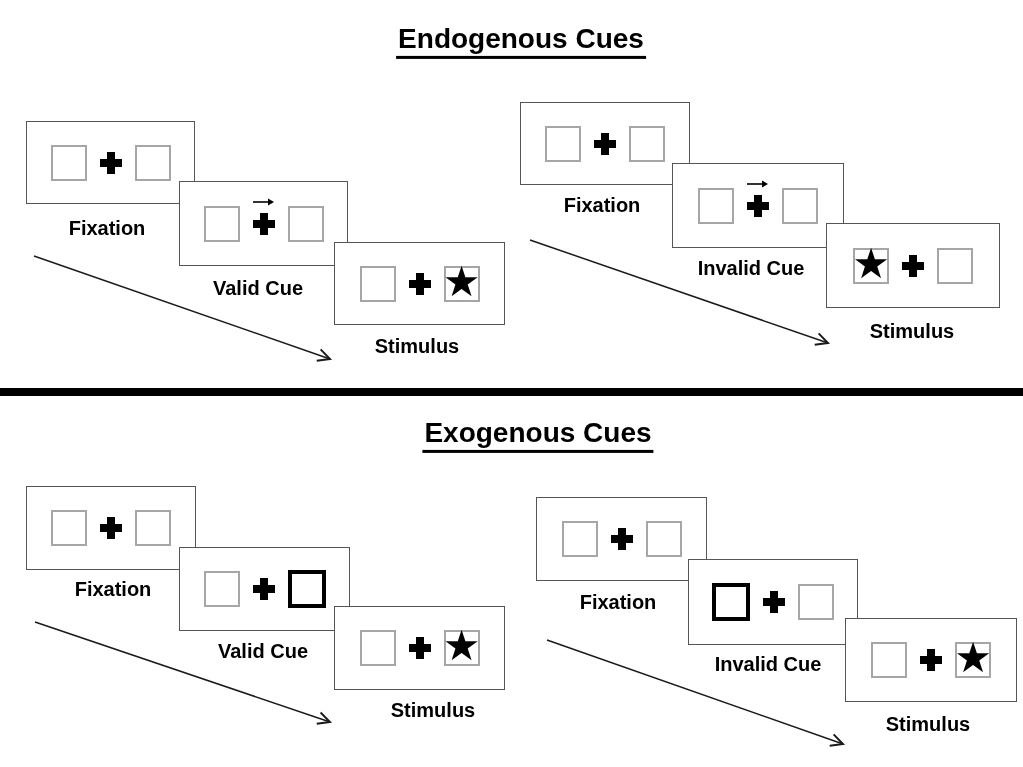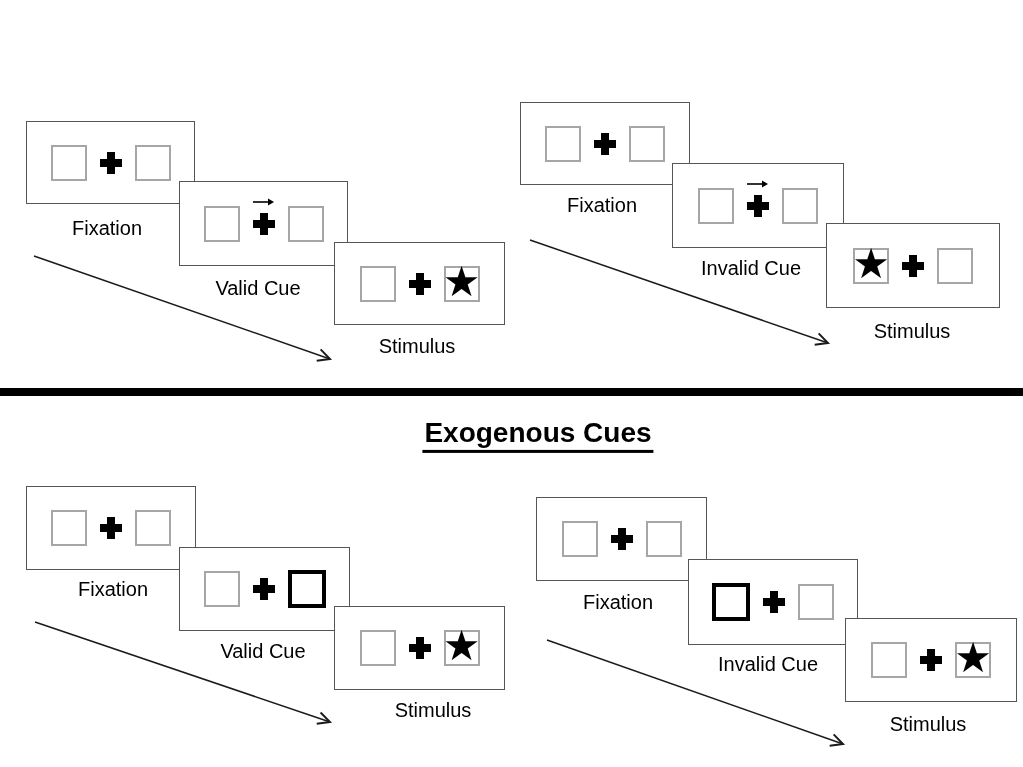--- a/index.html
+++ b/index.html
@@ -23,41 +23,42 @@
   }
   .sq.cue-box { width:38px; height:38px; border:4px solid #000000; }
   .center { position:relative; width:22px; height:22px; }
   .cross { position:absolute; left:0; top:0; width:22px; height:22px; }
   .cross::before { content:""; position:absolute; left:7px; top:0; width:8px; height:22px; background:#000; }
   .cross::after  { content:""; position:absolute; left:0; top:7px; width:22px; height:8px; background:#000; }
   .cue-arrow { position:absolute; left:-1px; top:-17px; }
   .star { font-size:42px; line-height:1; color:#000; margin-top:-4px; user-select:none; }
   .plabel {
     position:absolute; transform:translate(-50%,-50%);
-    font-size:20px; font-weight:normal; white-space:nowrap; line-height:1.1;
+    font-size:20px; font-weight:bold; white-space:nowrap; line-height:1.1;
   }
   .arrow-layer { position:absolute; left:0; top:0; pointer-events:none; }
 </style>
 </head>
 <body>
 
 <div class="stage">
 
   <svg class="arrow-layer" width="1023" height="767">
     <defs>
       <marker id="ah" markerWidth="12" markerHeight="12" refX="9" refY="5" orient="auto">
         <path d="M1 1 L9 5 L1 9" fill="none" stroke="#1a1a1a" stroke-width="1.3"></path>
       </marker>
     </defs>
     <line x1="34" y1="256" x2="330" y2="359" stroke="#1a1a1a" stroke-width="1.5" marker-end="url(#ah)"></line>
     <line x1="530" y1="240" x2="828" y2="343" stroke="#1a1a1a" stroke-width="1.5" marker-end="url(#ah)"></line>
     <line x1="35" y1="622" x2="330" y2="722" stroke="#1a1a1a" stroke-width="1.5" marker-end="url(#ah)"></line>
     <line x1="547" y1="640" x2="843" y2="744" stroke="#1a1a1a" stroke-width="1.5" marker-end="url(#ah)"></line>
   </svg>
 
+  <div class="section-title" style="left:521px; top:41px;">Endogenous Cues</div>
   <div class="divider"></div>
   <div class="section-title" style="left:538px; top:435px;">Exogenous Cues</div>
 
   <div class="panel" style="left:26px; top:121px; width:169px; height:83px;">
     <div class="sq"></div>
     <div class="center">
         <div class="cross"></div>
       </div>
     <div class="sq"></div>
   </div>

